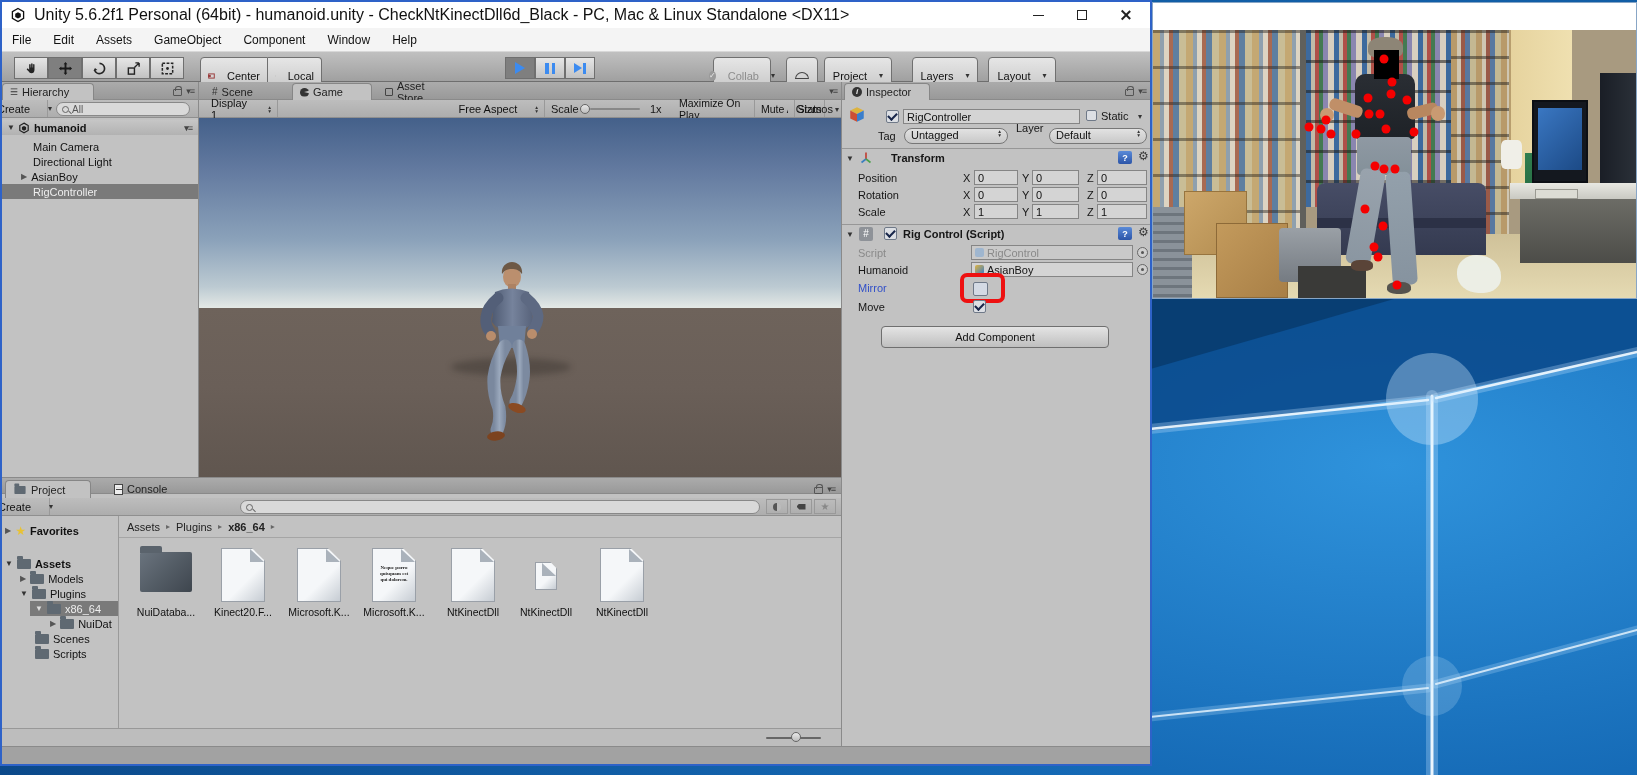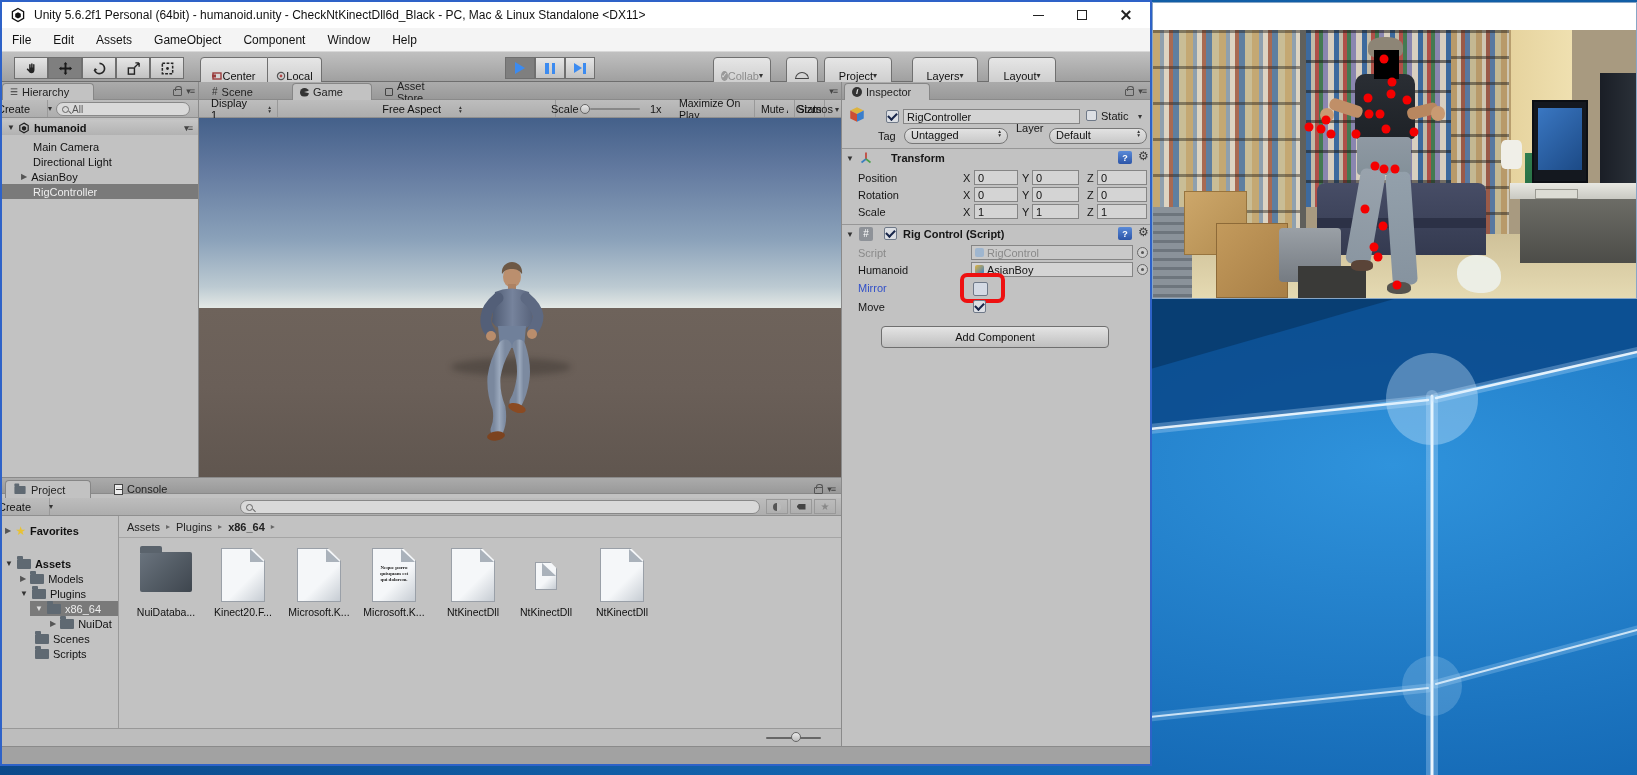--- a/index.html
+++ b/index.html
@@ -3,36 +3,36 @@
 <meta charset="utf-8">
 <style>
   *{margin:0;padding:0;box-sizing:border-box}
   html,body{width:1637px;height:775px;overflow:hidden;background:#0a4c8e;font-family:"Liberation Sans",sans-serif}
   .abs{position:absolute}
   #screen{position:absolute;left:0;top:0;width:1637px;height:775px;overflow:hidden}
 
   
   #unity-window{position:absolute;left:0;top:0;width:1152px;height:766px;border:2px solid #2e62c8;background:#c2c2c2;overflow:hidden}
   .titlebar{position:absolute;left:0;top:0;right:0;height:26px;background:#ffffff;display:flex;align-items:center;padding:0 8px;gap:8px}
-  .titlebar .title{font-size:12px;color:#111;white-space:nowrap}
+  .titlebar .title{font-size:16px;color:#111;white-space:nowrap}
   .wctl{position:absolute;top:0;height:26px;width:44px;display:flex;align-items:center;justify-content:center}
   .glyph-min{width:11px;height:1px;background:#222}
   .glyph-max{width:10px;height:10px;border:1px solid #222}
   .glyph-x{position:relative;width:12px;height:12px}
   .glyph-x::before,.glyph-x::after{content:"";position:absolute;left:5px;top:0;width:1.5px;height:12px;background:#222}
   .glyph-x::before{transform:rotate(45deg)}.glyph-x::after{transform:rotate(-45deg)}
 
   .menubar{position:absolute;left:0;top:26px;right:0;height:24px;background:#f4f4f4;border-bottom:1px solid #d8d8d8;display:flex;align-items:center;padding-left:10px;gap:22px}
   .menubar span{font-size:12px;color:#111}
 
   .maintoolbar{position:absolute;left:0;top:50px;right:0;height:30px;background:linear-gradient(#c0c0c0,#a0a0a0);border-bottom:1px solid #6e6e6e}
   .toolbtn{position:absolute;top:5px;height:22px;background:linear-gradient(#e6e6e6,#c2c2c2);border:1px solid #6f6f6f;display:flex;align-items:center;justify-content:center}
   .toolbtn.pressed{background:#7f7f7f}
   .toolbtn svg{display:block}
-  .pillbtn{position:absolute;top:5px;height:37px;background:linear-gradient(#e6e6e6,#c4c4c4);border:1px solid #707070;border-radius:4px;display:flex;align-items:center;justify-content:center;font-size:11px;color:#111;gap:0;padding:16px 7px}
+  .pillbtn{position:absolute;top:5px;height:37px;background:linear-gradient(#e6e6e6,#c4c4c4);border:1px solid #707070;border-radius:4px;display:flex;align-items:center;justify-content:center;font-size:11px;color:#111;gap:12px;padding:16px 7px}
   .pillbtn.disabled{color:#8d8d8d}
   .ddarrow{font-size:8px;color:#333}
 
   .tabstrip{position:absolute;left:0;right:0;top:0;height:18px;background:linear-gradient(#ababab,#999999);border-bottom:1px solid #8a8a8a}
   .tab{position:absolute;top:1px;height:17px;border-radius:4px 4px 0 0;display:flex;align-items:center;gap:4px;font-size:11px;color:#222;padding:0 7px}
   .tab.active{background:#c2c2c2;border:1px solid #868686;border-bottom:none}
   .panelmenu{position:absolute;top:4px;display:flex;align-items:center;gap:4px}
   .icon-lock{width:9px;height:7px;border:1px solid #555;border-radius:1px;position:relative;margin-top:3px}
   .icon-lock::before{content:"";position:absolute;left:1px;top:-4px;width:5px;height:4px;border:1px solid #555;border-bottom:none;border-radius:3px 3px 0 0}
   .icon-menu{font-size:9px;color:#444;letter-spacing:-1px}
@@ -294,21 +294,21 @@
         </div>
       </div>
       <div class="ubar" style="top:18px">
         <div class="ubtn-flat" style="left:6px;width:73px">
           <span>Display 1</span>
           <span class="updown">
               <span>▴</span>
               <span>▾</span>
             </span>
         </div>
-        <div class="ubtn-flat" style="left:90px;width:267px;justify-content:center">
+        <div class="ubtn-flat" style="left:79px;width:267px;justify-content:flex-end">
           <span>Free Aspect</span>
           <span class="updown">
               <span>▴</span>
               <span>▾</span>
             </span>
         </div>
         <span class="lbl" style="left:352px;top:3px">Scale</span>
         <span class="vp-slider-knob" style="left:381px;top:4px"></span>
         <span class="vp-slider-track" style="left:391px;top:8px;width:50px;background:#888"></span>
         <span class="lbl" style="left:451px;top:3px">1x</span>

